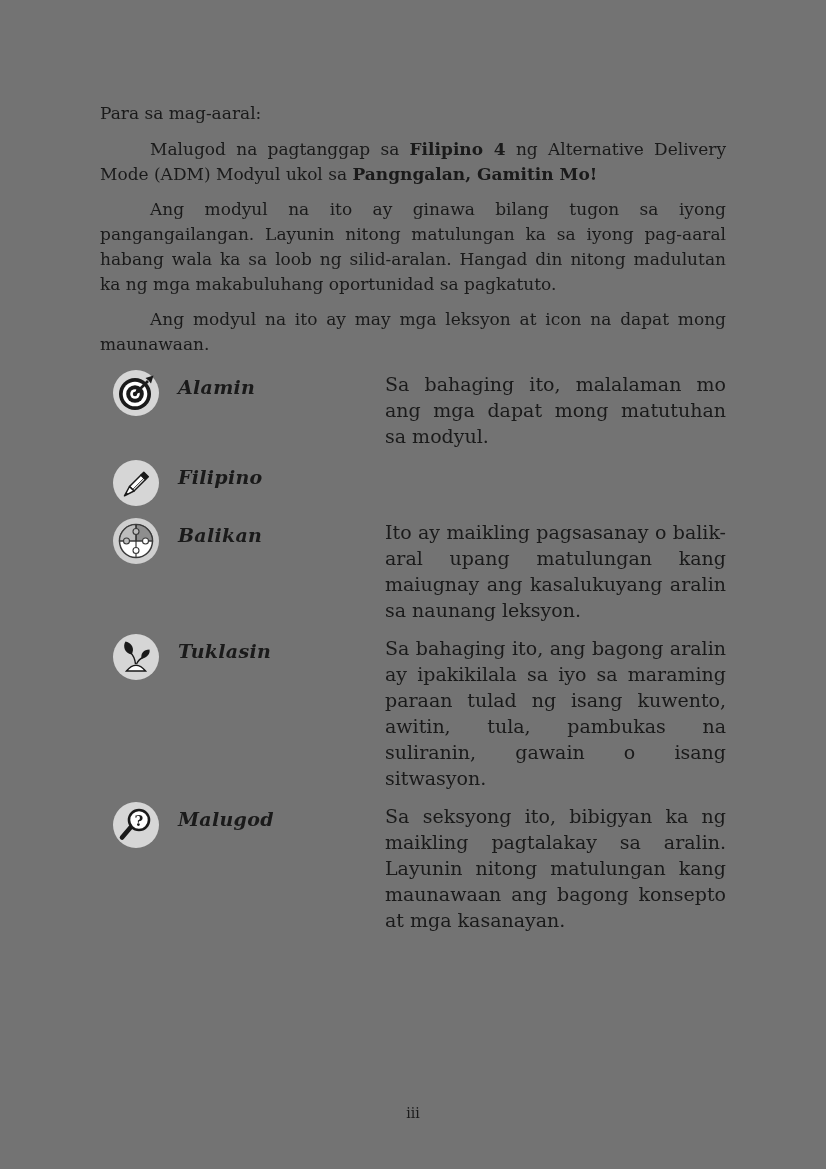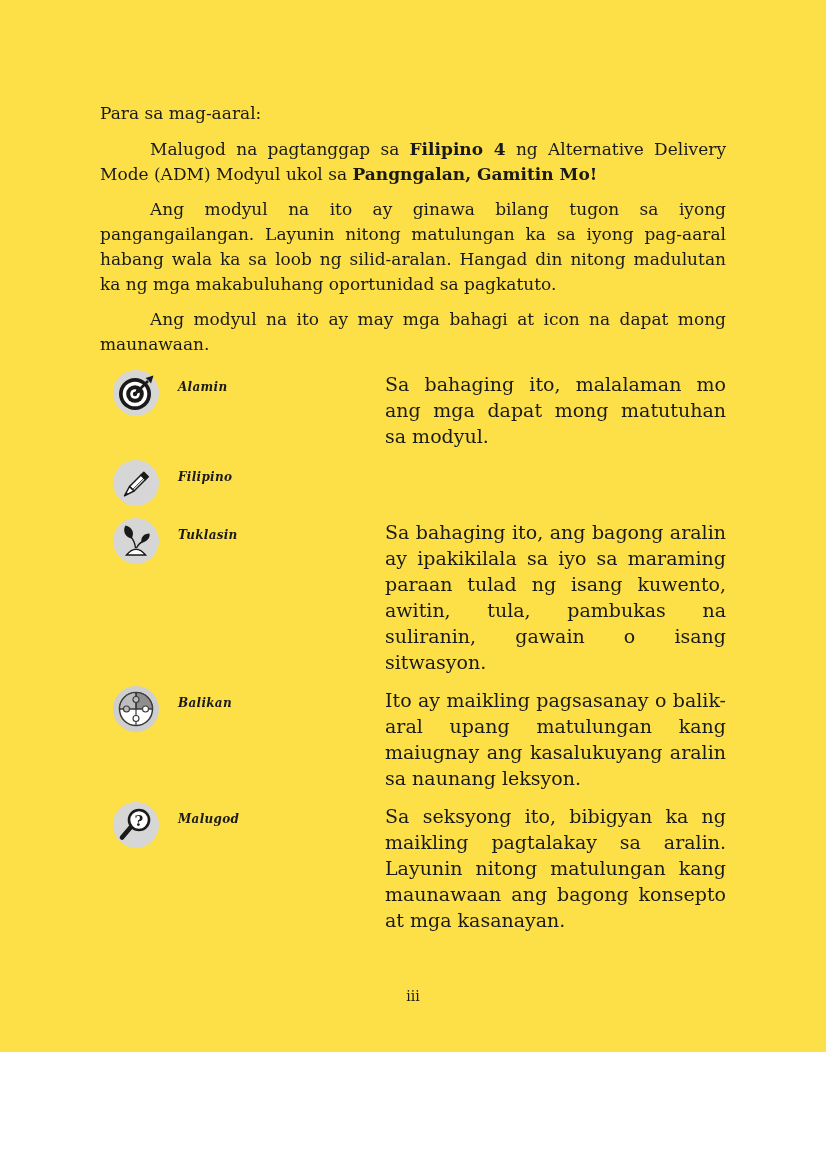--- a/index.html
+++ b/index.html
@@ -3,22 +3,22 @@
 <meta charset="utf-8">
 <style>
   html, body {
     margin: 0;
     padding: 0;
     background: #ffffff;
   }
   .page {
     position: relative;
     width: 826px;
-    height: 1052px;
-    background: #fde047;
+    height: 1169px;
+    background: #737373;
     font-family: "DejaVu Serif", "Liberation Serif", serif;
     color: #1a1a1a;
     overflow: hidden;
   }
   .content {
     padding: 100px 100px 0 100px;
   }
   .heading {
     font-size: 17px;
     line-height: 27px;
@@ -49,21 +49,21 @@
     box-sizing: border-box;
     margin-top: -2px;
   }
   .label-col {
     flex: none;
     width: 207px;
     padding-top: 5px;
     box-sizing: border-box;
   }
   .guide-label {
-    font-size: 12px;
+    font-size: 19px;
     font-weight: bold;
     font-style: italic;
     letter-spacing: 0.3px;
   }
   .desc-col {
     flex: 1;
     font-size: 19px;
     line-height: 26px;
     text-align: justify;
   }
@@ -86,21 +86,21 @@
 
 <div class="page">
   <div class="content">
 
     <div class="heading">Para sa mag-aaral:</div>
 
     <p class="body-para"><span>Malugod na pagtanggap sa </span><b>Filipino 4</b><span> ng Alternative Delivery Mode (ADM) Modyul ukol sa </span><b>Pangngalan, Gamitin Mo!</b></p>
 
     <p class="body-para">Ang modyul na ito ay ginawa bilang tugon sa iyong pangangailangan. Layunin nitong matulungan ka sa iyong pag-aaral habang wala ka sa loob ng silid-aralan. Hangad din nitong madulutan ka ng mga makabuluhang oportunidad sa pagkatuto.</p>
 
-    <p class="body-para">Ang modyul na ito ay may mga bahagi at icon na dapat mong maunawaan.</p>
+    <p class="body-para">Ang modyul na ito ay may mga leksyon at icon na dapat mong maunawaan.</p>
 
     <div class="guide">
 
       <div class="guide-row">
         <div class="icon-col">
           <span>
             <svg class="icon-circle" viewBox="0 0 48 48">
               <circle cx="24" cy="24" r="23" fill="#d6d6d6"></circle>
               <circle cx="23" cy="25" r="16" fill="#1a1a1a"></circle>
               <circle cx="23" cy="25" r="12.3" fill="#ffffff"></circle>
@@ -130,39 +130,20 @@
                 <polygon points="29,16 31.8,13.2 36.3,17.7 33.5,20.5" fill="#1a1a1a"></polygon>
               </g>
               <polygon points="12.5,36.8 16.2,35 14.3,33.1" fill="#1a1a1a"></polygon>
               <path d="M20.6 30.6 L32.1 19.1" stroke="#1a1a1a" stroke-width="0.9"></path>
             </svg>
           </span>
         </div>
         <div class="label-col">
           <span class="guide-label">Filipino</span>
         </div>
-      </div>
-
-      <div class="guide-row">
-        <div class="icon-col">
-          <span>
-            <svg class="icon-circle" viewBox="0 0 48 48">
-              <circle cx="24" cy="24" r="23" fill="#d6d6d6"></circle>
-              <path d="M14.5 38 Q24 26.5 33.5 38 Z" fill="#ffffff" stroke="#1a1a1a" stroke-width="1.5"></path>
-              <path d="M23.5 31 C23 26 21 22 18.5 19.5" stroke="#1a1a1a" stroke-width="1.4" fill="none"></path>
-              <path d="M24.5 31 C26 28 28.5 25.5 31 24.5" stroke="#1a1a1a" stroke-width="1.4" fill="none"></path>
-              <path d="M19.5 21.5 C12.5 20 10.5 13 13.5 8.5 C20.5 10 22.8 16.5 19.5 21.5 Z" fill="#1a1a1a"></path>
-              <path d="M29.5 25.5 C35 25 38.5 20.5 37.5 16.5 C31.5 16.5 28.5 20.5 29.5 25.5 Z" fill="#1a1a1a"></path>
-            </svg>
-          </span>
-        </div>
-        <div class="label-col">
-          <span class="guide-label">Tuklasin</span>
-        </div>
-        <div class="desc-col">Sa bahaging ito, ang bagong aralin ay ipakikilala sa iyo sa maraming paraan tulad ng isang kuwento, awitin, tula, pambukas na suliranin, gawain o isang sitwasyon.</div>
       </div>
 
       <div class="guide-row">
         <div class="icon-col">
           <span>
             <svg class="icon-circle" viewBox="0 0 48 48">
               <circle cx="24" cy="24" r="23" fill="#cfcfcf"></circle>
               <circle cx="24" cy="24" r="16.5" fill="#ffffff" stroke="#3a3a3a" stroke-width="1.5"></circle>
               <path d="M24 24 L24 7.5 A16.5 16.5 0 0 1 40.5 24 Z" fill="#8e8e8e" stroke="#3a3a3a" stroke-width="1.2"></path>
               <path d="M24 24 L7.5 24 A16.5 16.5 0 0 1 24 7.5 Z" fill="#bdbdbd" stroke="#3a3a3a" stroke-width="1.2"></path>
@@ -178,20 +159,39 @@
           <span class="guide-label">Balikan</span>
         </div>
         <div class="desc-col">Ito ay maikling pagsasanay o balik-aral upang matulungan kang maiugnay ang kasalukuyang aralin sa naunang leksyon.</div>
       </div>
 
       <div class="guide-row">
         <div class="icon-col">
           <span>
             <svg class="icon-circle" viewBox="0 0 48 48">
               <circle cx="24" cy="24" r="23" fill="#d6d6d6"></circle>
+              <path d="M14.5 38 Q24 26.5 33.5 38 Z" fill="#ffffff" stroke="#1a1a1a" stroke-width="1.5"></path>
+              <path d="M23.5 31 C23 26 21 22 18.5 19.5" stroke="#1a1a1a" stroke-width="1.4" fill="none"></path>
+              <path d="M24.5 31 C26 28 28.5 25.5 31 24.5" stroke="#1a1a1a" stroke-width="1.4" fill="none"></path>
+              <path d="M19.5 21.5 C12.5 20 10.5 13 13.5 8.5 C20.5 10 22.8 16.5 19.5 21.5 Z" fill="#1a1a1a"></path>
+              <path d="M29.5 25.5 C35 25 38.5 20.5 37.5 16.5 C31.5 16.5 28.5 20.5 29.5 25.5 Z" fill="#1a1a1a"></path>
+            </svg>
+          </span>
+        </div>
+        <div class="label-col">
+          <span class="guide-label">Tuklasin</span>
+        </div>
+        <div class="desc-col">Sa bahaging ito, ang bagong aralin ay ipakikilala sa iyo sa maraming paraan tulad ng isang kuwento, awitin, tula, pambukas na suliranin, gawain o isang sitwasyon.</div>
+      </div>
+
+      <div class="guide-row">
+        <div class="icon-col">
+          <span>
+            <svg class="icon-circle" viewBox="0 0 48 48">
+              <circle cx="24" cy="24" r="23" fill="#d6d6d6"></circle>
               <line x1="18.5" y1="26.5" x2="10" y2="36.5" stroke="#1a1a1a" stroke-width="4.6" stroke-linecap="round"></line>
               <circle cx="27" cy="19" r="10" fill="#ffffff" stroke="#1a1a1a" stroke-width="2.6"></circle>
               <text x="27" y="24.5" text-anchor="middle" font-size="15" font-weight="bold" font-family="DejaVu Serif, serif" fill="#1a1a1a">?</text>
             </svg>
           </span>
         </div>
         <div class="label-col">
           <span class="guide-label">Malugod</span>
         </div>
         <div class="desc-col">Sa seksyong ito, bibigyan ka ng maikling pagtalakay sa aralin. Layunin nitong matulungan kang maunawaan ang bagong konsepto at mga kasanayan.</div>

